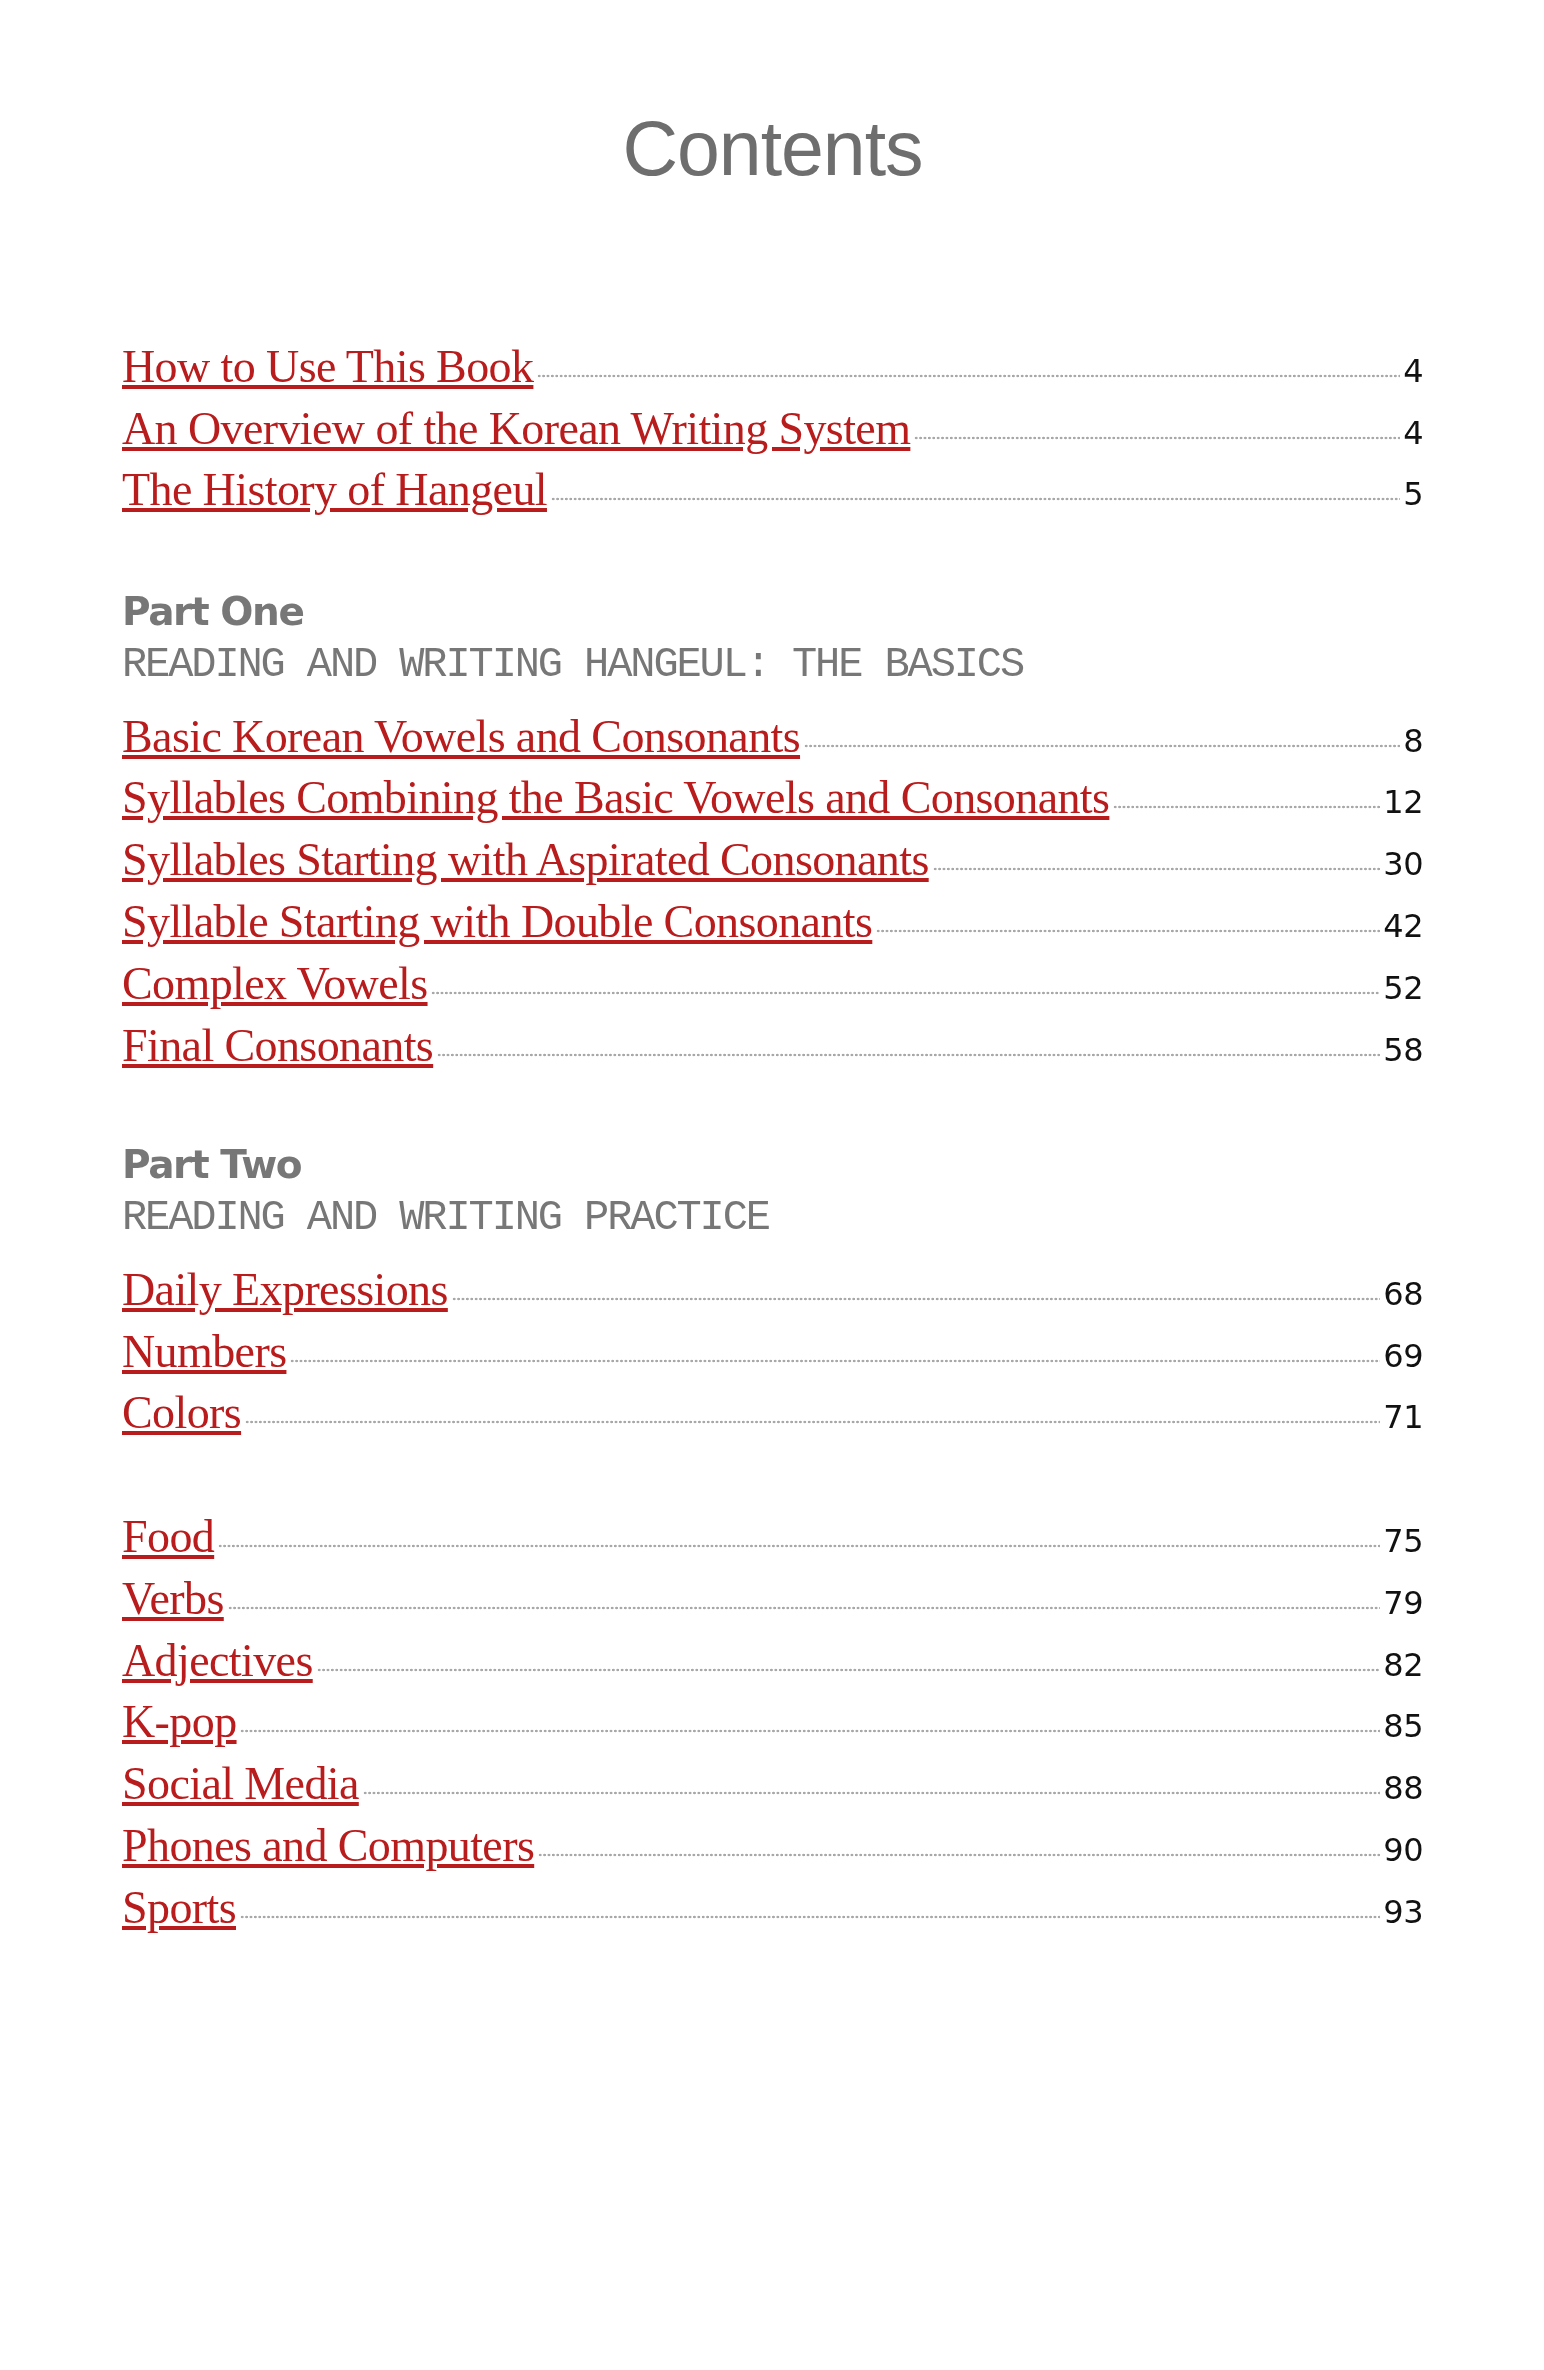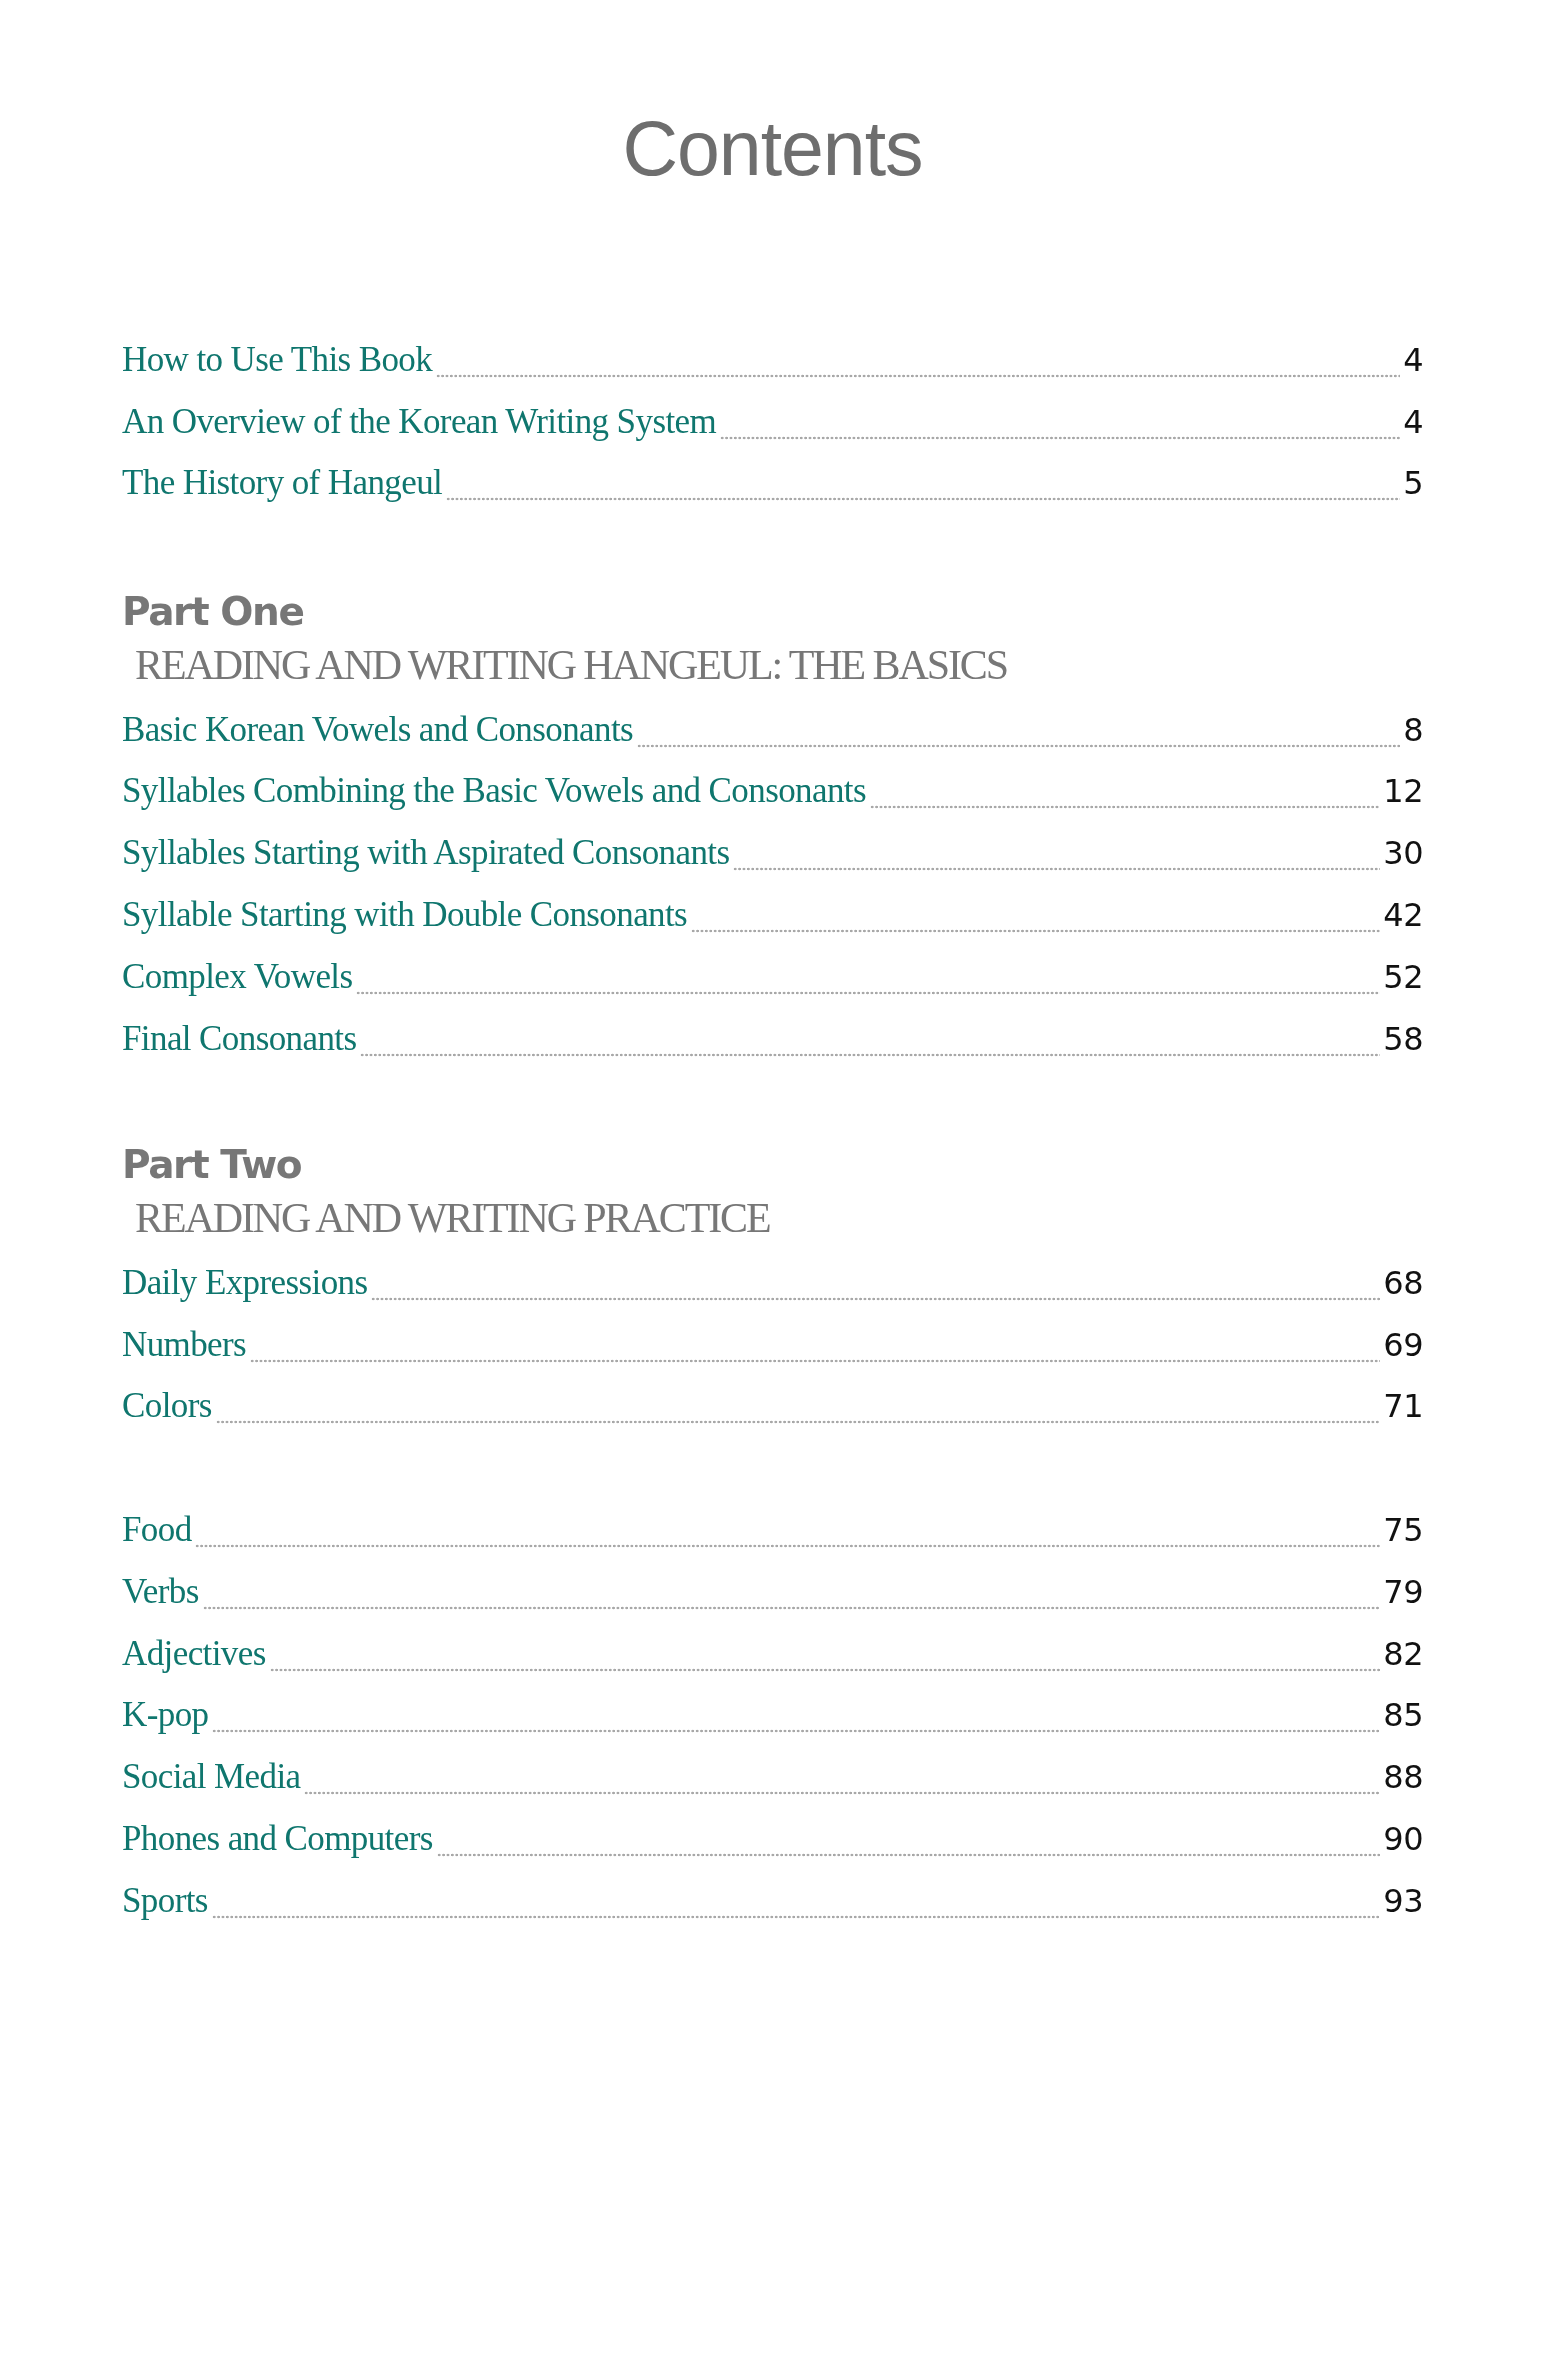--- a/index.html
+++ b/index.html
@@ -12,45 +12,46 @@
     font-size: 77px; line-height: 97px;
     color: #6e6e6e; letter-spacing: -1px;
   }
   .toc-row {
     position: absolute; left: 122px; width: 1301px;
     display: flex; align-items: baseline;
     height: 48px;
   }
   .toc-label {
     font-family: "Liberation Serif", "DejaVu Serif", serif;
-    font-size: 35px; color: #0f766e; white-space: nowrap;
+    font-size: 46px; color: #b91c1c; white-space: nowrap;
     letter-spacing: -0.6px;
     transform-origin: left;
+    text-decoration: underline;
   }
   .toc-leader {
     flex: 1 1 auto; margin: 0 2.9px 0 3.9px;
     height: 3.9px; align-self: flex-end; margin-bottom: 9.7px;
     background-image: radial-gradient(circle, #a8a8a8 1.3px, transparent 1.5px);
     background-size: 4.4px 3.9px;
     background-repeat: repeat-x;
   }
   .toc-page {
     font-family: "DejaVu Sans", "Liberation Sans", sans-serif;
     font-size: 32px; color: #111111; white-space: nowrap;
     letter-spacing: -0.5px;
   }
   .part-label {
     position: absolute; left: 122px;
     font-family: "DejaVu Sans", "Liberation Sans", sans-serif;
     font-weight: bold; font-size: 39px; color: #777777;
     letter-spacing: -1.4px;
   }
   .part-heading {
-    position: absolute; left: 135px;
-    font-family: Liberation Serif, serif;
+    position: absolute; left: 122px;
+    font-family: Liberation Mono, monospace;
     font-size: 42px; color: #777777;
     letter-spacing: -2.1px;
   }
 </style>
 </head>
 <body>
 
 <div class="page">
 
   <div class="title">Contents</div>

